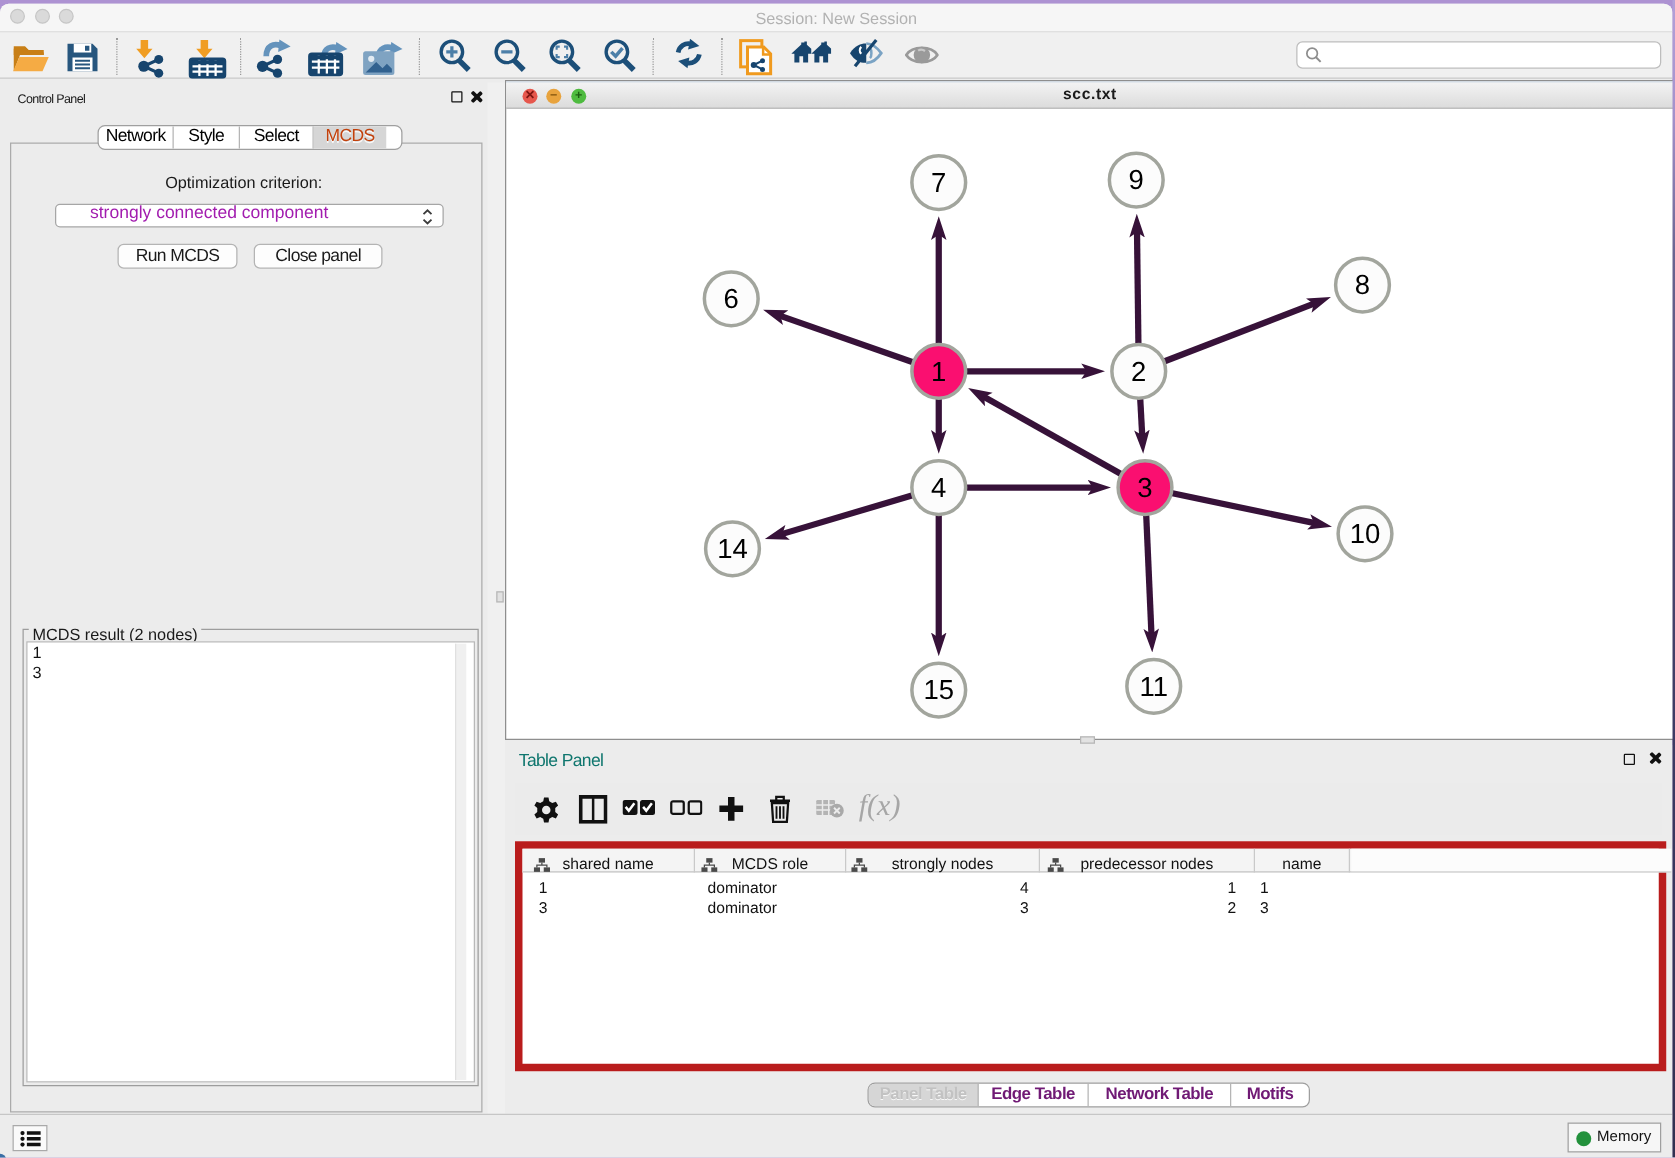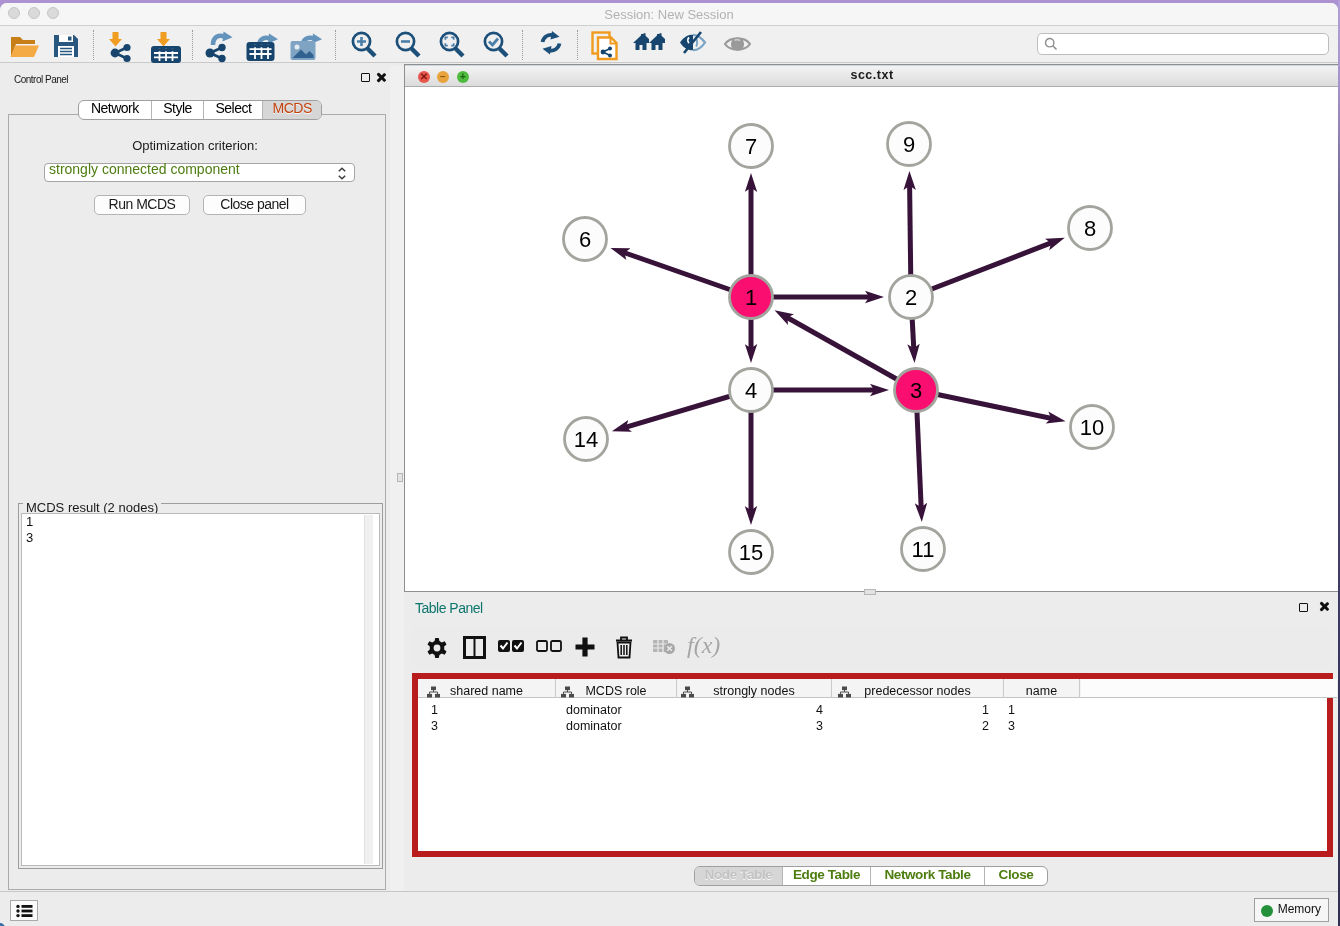--- a/index.html
+++ b/index.html
@@ -36,21 +36,21 @@
 #cptabs { position:absolute; left:78px; top:34px; width:244px; height:20px;
   display:flex; border:1px solid #9f9f9f; border-radius:6px; overflow:hidden; background:#fff; }
 #cptabs div { font-size:14px; letter-spacing:-0.5px; text-align:center; color:#000;
   display:flex; align-items:center; justify-content:center; padding-bottom:5px; border-right:1px solid #b5b5b5; }
 #cptabs div:last-child { border-right:none; background:#d6d6d6;
   color:#c2410c; text-shadow:0 1px 0 #f8f8f8; }
 #optlabel { position:absolute; left:0; top:72px; width:390px; text-align:center;
   font-size:13px; color:#1a1a1a; }
 #combo { position:absolute; left:44px; top:97px; width:311px; height:19px;
   background:#fff; border:1px solid #a6a6a6; border-radius:4px; display:flex; align-items:center;
-  font-size:14px; padding-left:4px; padding-bottom:7px; color:#4d7c0f; }
+  font-size:14px; padding-left:27px; padding-bottom:7px; color:#a21caf; }
 .btn { position:absolute; top:129px; height:20px; background:#fdfdfd;
   border:1px solid #b4b4b4; border-radius:5px; font-size:14px; letter-spacing:-0.5px;
   display:flex; align-items:center; justify-content:center; padding-bottom:3px; color:#1a1a1a; }
 #fset { position:absolute; left:18px; top:437px; width:365px; height:366px;
   border:1px solid #9d9d9d; }
 #fsetlabel { position:absolute; left:4px; top:-3px; background:#ececec;
   font-size:13px; line-height:13px; padding:0 3px; color:#1a1a1a; }
 #fsettext { position:absolute; left:2px; top:9px; width:359px; height:353px;
   background:#fff; border:1px solid #b9b9b9; font-size:13px; line-height:16px; color:#111; padding:0 4px; }
 #fscroll { position:absolute; right:6px; top:1px; width:9px; height:349px; background:#f0f0f0; border-left:1px solid #e0e0e0; }
@@ -78,21 +78,21 @@
 #ttable { position:absolute; left:8px; top:77px; width:921px; height:184px;
   background:#fff; border:6px solid #b91c1c; }
 #thead { position:absolute; left:0; top:0; width:919px; height:19px;
   background:#f4f4f4; border-bottom:1px solid #c4c4c4; font-size:12.5px; color:#111; }
 .thcell { position:absolute; top:0; height:19px; border-right:1px solid #c9c9c9;
   text-align:center; line-height:24px; }
 .trow { position:absolute; font-size:12.5px; color:#111; }
 .thico { position:absolute; top:7px; }
 #ttabs { position:absolute; left:290px; top:270px; height:20px; display:flex;
   border:1px solid #9f9f9f; border-radius:6px; overflow:hidden; background:#fff; }
-#ttabs div { font-size:13.5px; letter-spacing:-0.4px; font-weight:bold; color:#4d7c0f;
+#ttabs div { font-size:13.5px; letter-spacing:-0.4px; font-weight:bold; color:#701a75;
   display:flex; align-items:center; justify-content:center; padding-bottom:3px;
   border-right:1px solid #b5b5b5; }
 #ttabs div:first-child { background:#d6d6d6; color:#c2c2c2; text-shadow:0 1px 0 #f8f8f8; }
 #ttabs div:last-child { border-right:none; }
 
 #statusbar { position:absolute; left:0; top:888px; width:1338px; height:35px;
   background:#ececec; border-top:1px solid #c6c6c6; }
 #lstat { position:absolute; left:10px; top:8px; width:28px; height:21px;
   background:#fafafa; border:1px solid #a9a9a9; }
 #memory { position:absolute; left:1254px; top:6px; width:75px; height:24px;
@@ -236,21 +236,21 @@
         <path d="M8.8,8.8 L12.5,12.5" stroke="#8e8e8e" stroke-width="1.6"></path>
       </svg>
     </div>
   </div>
   <div id="cpanel">
     <div id="cphead">Control Panel</div>
     <div class="sqico" style="left:361px;top:7px;"></div>
     <div class="xico" style="left:376px;top:6px;"></div>
     <div id="cpbox"></div>
     <div id="cptabs">
-      <div style="width:73px;text-align:center;">Network</div>
+      <div style="width:60px;text-align:center;">Network</div>
       <div style="width:53px;">Style</div>
       <div style="width:59px;">Select</div>
       <div style="width:58px;">MCDS</div>
     </div>
     <div id="optlabel">Optimization criterion:</div>
     <div id="combo">strongly connected component
       <svg style="position:absolute;right:7px;top:2.5px;" width="10" height="13" viewBox="0 0 10 13">
         <path d="M1.8,4.3 L5,1.2 L8.2,4.3 M1.8,8.7 L5,11.8 L8.2,8.7" fill="none" stroke="#3c3c3c" stroke-width="1.5"></path>
       </svg>
     </div>
@@ -401,24 +401,24 @@
       <div class="trow" style="left:259px;top:24px;width:146px;text-align:right;">4</div>
       <div class="trow" style="left:414px;top:24px;width:157px;text-align:right;">1</div>
       <div class="trow" style="left:590px;top:24px;">1</div>
       <div class="trow" style="left:13px;top:40px;">3</div>
       <div class="trow" style="left:148px;top:40px;">dominator</div>
       <div class="trow" style="left:259px;top:40px;width:146px;text-align:right;">3</div>
       <div class="trow" style="left:414px;top:40px;width:157px;text-align:right;">2</div>
       <div class="trow" style="left:590px;top:40px;">3</div>
     </div>
     <div id="ttabs">
-      <div style="width:88px;">Node Table</div>
+      <div style="width:88px;">Panel Table</div>
       <div style="width:88px;">Edge Table</div>
       <div style="width:114px;">Network Table</div>
-      <div style="width:62px;">Close</div>
+      <div style="width:62px;">Motifs</div>
     </div>
   </div>
   <div id="statusbar">
     <div id="lstat">
       <svg style="position:absolute;left:5px;top:3px;" width="17" height="14" viewBox="0 0 17 14" fill="#111">
         <circle cx="2" cy="2.4" r="1.7"></circle>
           <circle cx="2" cy="7" r="1.7"></circle>
           <circle cx="2" cy="11.6" r="1.7"></circle>
         <rect x="5.5" y="1" width="11" height="2.8"></rect>
           <rect x="5.5" y="5.6" width="11" height="2.8"></rect>

